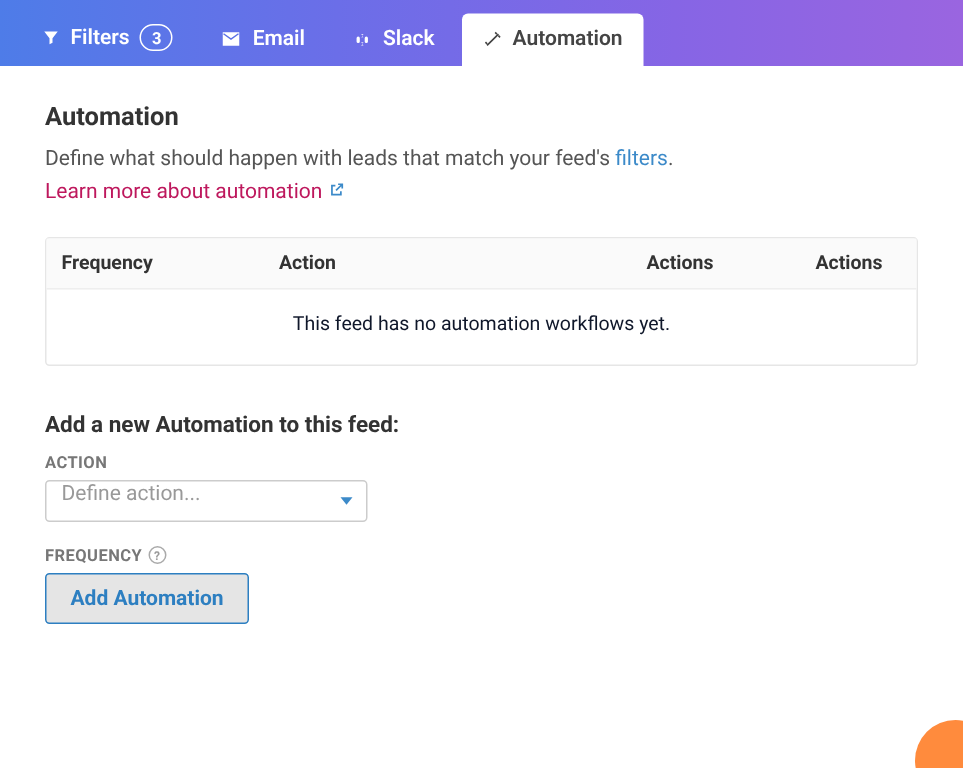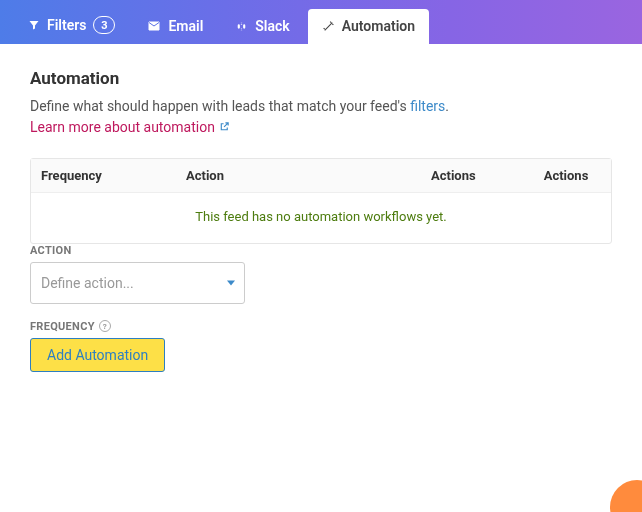--- a/index.html
+++ b/index.html
@@ -13,28 +13,28 @@
 h2{font-size:17px;font-weight:700;color:#333;margin-bottom:8px}
 .desc{font-size:14px;color:#555;line-height:1.5}
 .desc a{color:#3c8ac9;text-decoration:none}
 .learn{color:#be185d;font-size:14px;text-decoration:none;display:inline-flex;align-items:center;gap:4px;margin-top:2px}
 .table{margin-top:22px;border:1px solid #e6e6e6;border-radius:3px}
 .thead{display:flex;background:#fafafa;border-bottom:1px solid #eee;padding:9px 10px;font-size:13px;font-weight:700;color:#333}
 .col-freq{flex:0 0 145px}
 .col-action{flex:1}
 .col-status{flex:0 0 100px}
 .col-actions{flex:0 0 70px;text-align:center}
-.empty{padding:14px 10px 16px;text-align:center;color:#4d7c0f;font-size:13px;line-height:1.5}
+.empty{padding:14px 10px 16px;text-align:center;color:#0f172a;font-size:13px;line-height:1.5}
 .section-title{font-size:15px;font-weight:700;color:#333;margin-top:30px;margin-bottom:10px}
 .field-label{font-size:11px;font-weight:700;color:#777;letter-spacing:.3px;margin-bottom:5px;display:flex;align-items:center;gap:4px}
 .help-icon{width:12px;height:12px;border:1px solid #aaa;border-radius:50%;display:inline-flex;align-items:center;justify-content:center;font-size:8px;color:#999}
-.select{position:relative;width:215px;height:42px;border:1px solid #ccc;border-radius:3px;background:#fff;display:flex;align-items:center;padding:0 28px 0 10px;font-size:14px;color:#333;cursor:pointer;margin-bottom:16px}
+.select{position:relative;width:215px;height:28px;border:1px solid #ccc;border-radius:3px;background:#fff;display:flex;align-items:flex-start;padding:0 28px 0 10px;font-size:14px;color:#333;cursor:pointer;margin-bottom:16px}
 .select.placeholder{color:#999}
 .caret{position:absolute;right:9px;top:50%;transform:translateY(-50%);width:0;height:0;border-left:4px solid transparent;border-right:4px solid transparent;border-top:5px solid #3c8ac9}
-.btn-outline{border:1.5px solid #2d7fc1;background:#fde047;color:#2d7fc1;font-size:14px;font-weight:400;padding:8px 16px;border-radius:3px;cursor:pointer}
+.btn-outline{border:1.5px solid #2d7fc1;background:#e5e5e5;color:#2d7fc1;font-size:14px;font-weight:700;padding:8px 16px;border-radius:3px;cursor:pointer}
 .corner{position:absolute;right:-22px;bottom:-22px;width:54px;height:54px;border-radius:50%;background:#ff8b3d}
 </style>
 </head>
 <body>
 
 <div class="tabbar">
   <div class="tab">
     <span class="icon">
         <svg width="12" height="12" viewBox="0 0 24 24" fill="#fff">
           <path d="M3 4h18l-7 9v6l-4 2v-8z"></path>
@@ -88,20 +88,21 @@
       <div class="col-freq">Frequency</div>
       <div class="col-action">Action</div>
       <div class="col-status">Actions</div>
       <div class="col-actions">Actions</div>
     </div>
     <div class="empty">
       <div>This feed has no automation workflows yet.</div>
     </div>
   </div>
 
+  <div class="section-title">Add a new Automation to this feed:</div>
 
   <div class="field-label">
     <span>ACTION</span>
   </div>
   <div class="select placeholder">
     <span>Define action...</span>
     <span class="caret"></span>
   </div>
 
   <div class="field-label">

